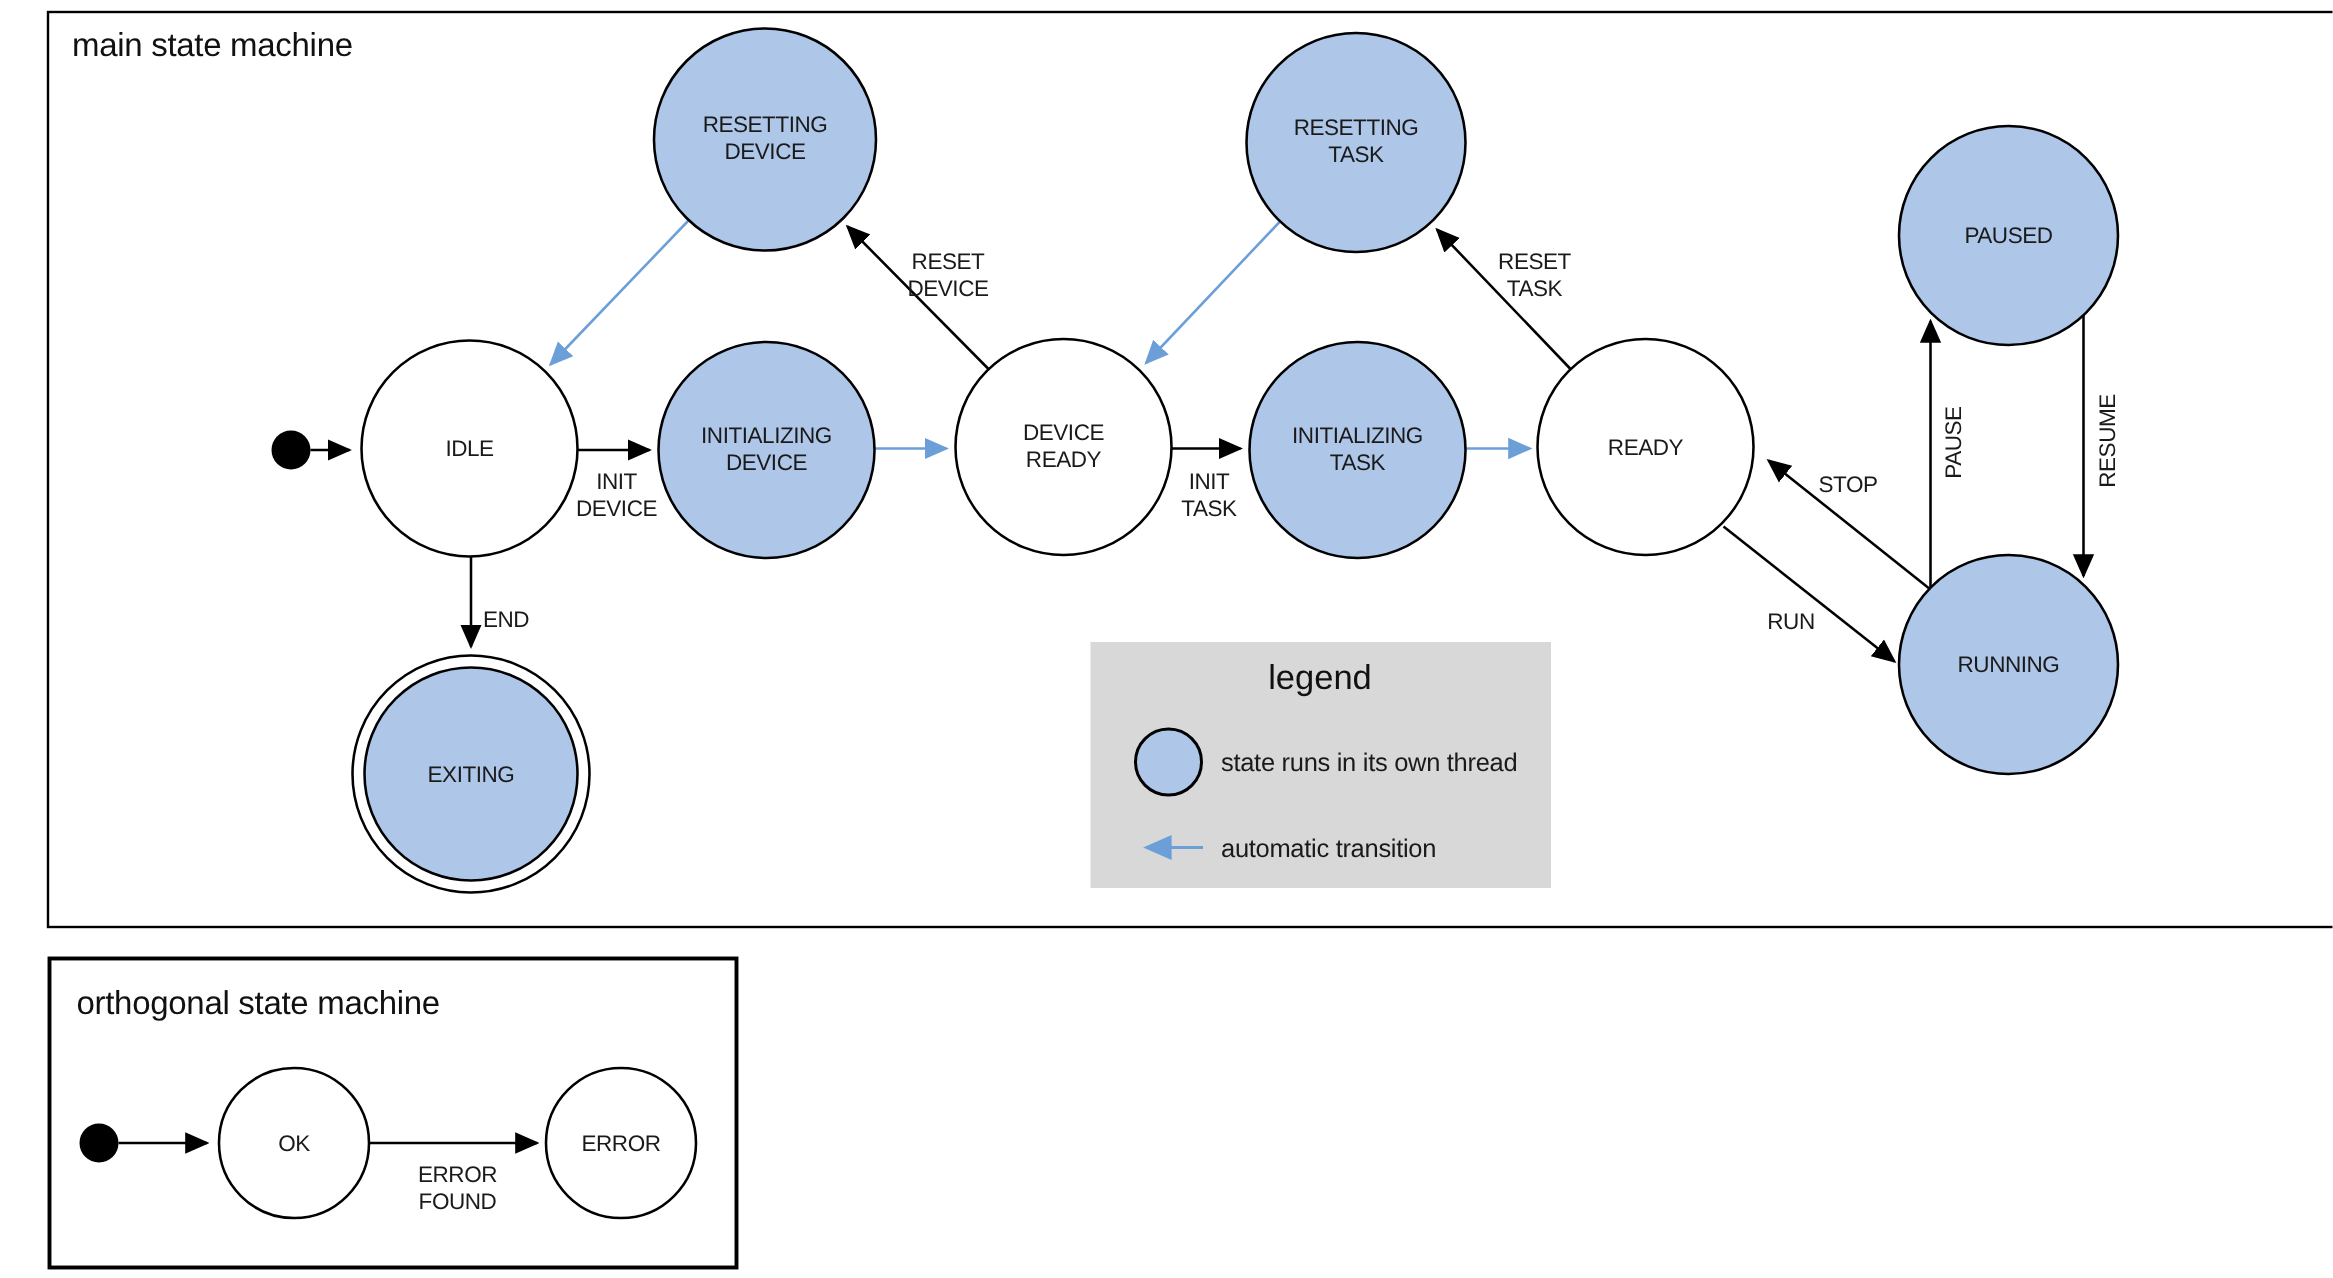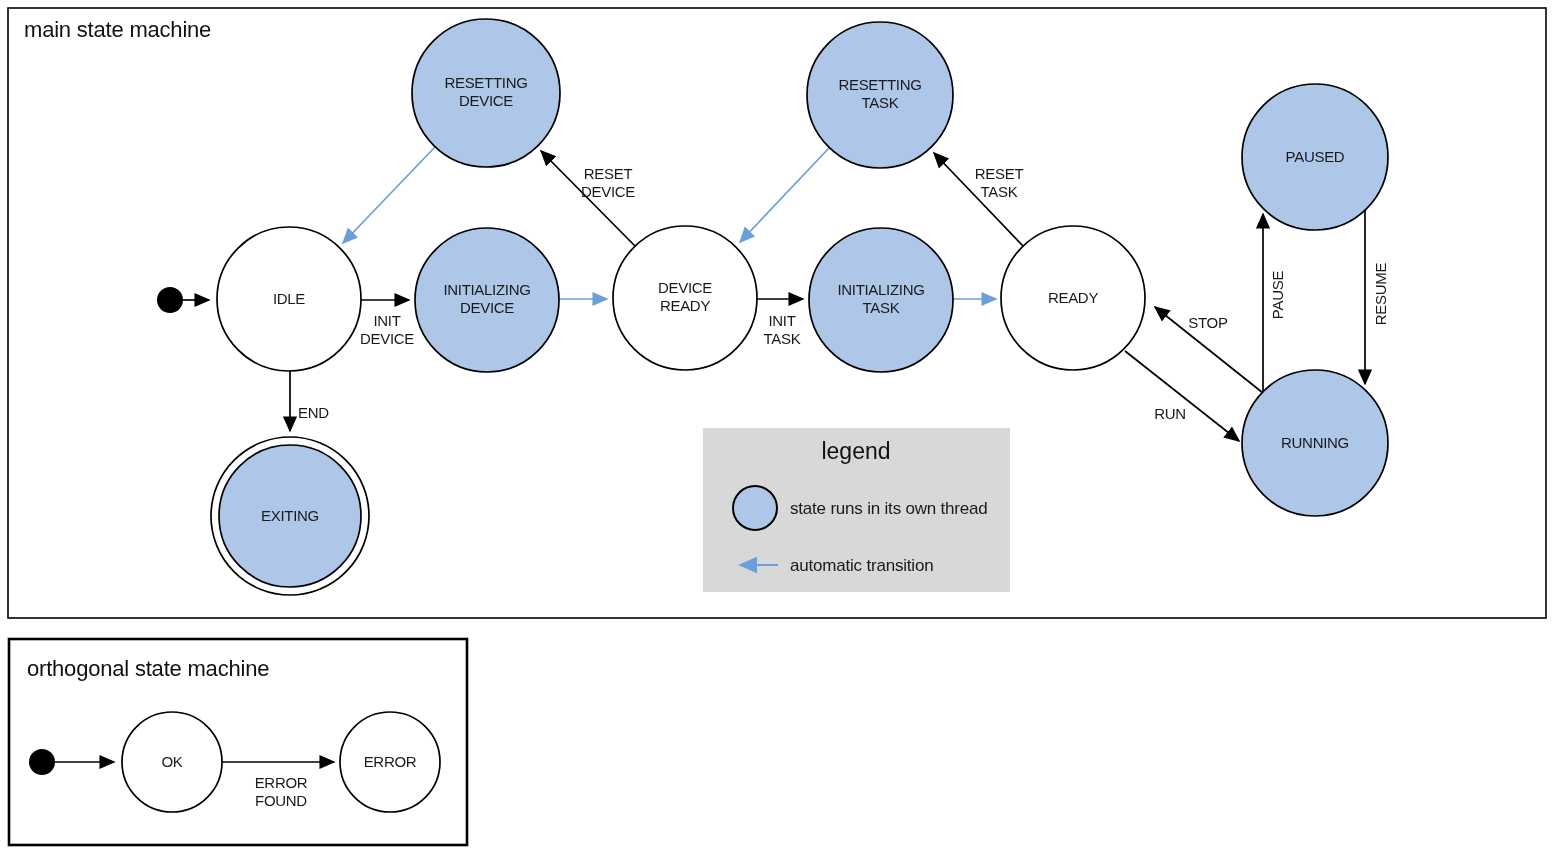--- a/index.html
+++ b/index.html
@@ -8,20 +8,21 @@
     background: #ffffff;
     width: 1555px;
     height: 852px;
     overflow: hidden;
   }
   .canvas {
     position: relative;
     width: 1292px;
     height: 852px;
     font-family: "Liberation Sans", sans-serif;
+    margin-left: 24px;
   }
   svg { display: block; }
 
   .panel-rect {
     fill: #ffffff;
     stroke: var(--diagram-line, #000000);
     stroke-width: 1.6;
   }
   .panel-rect.thick { stroke-width: 2.6; }
 

